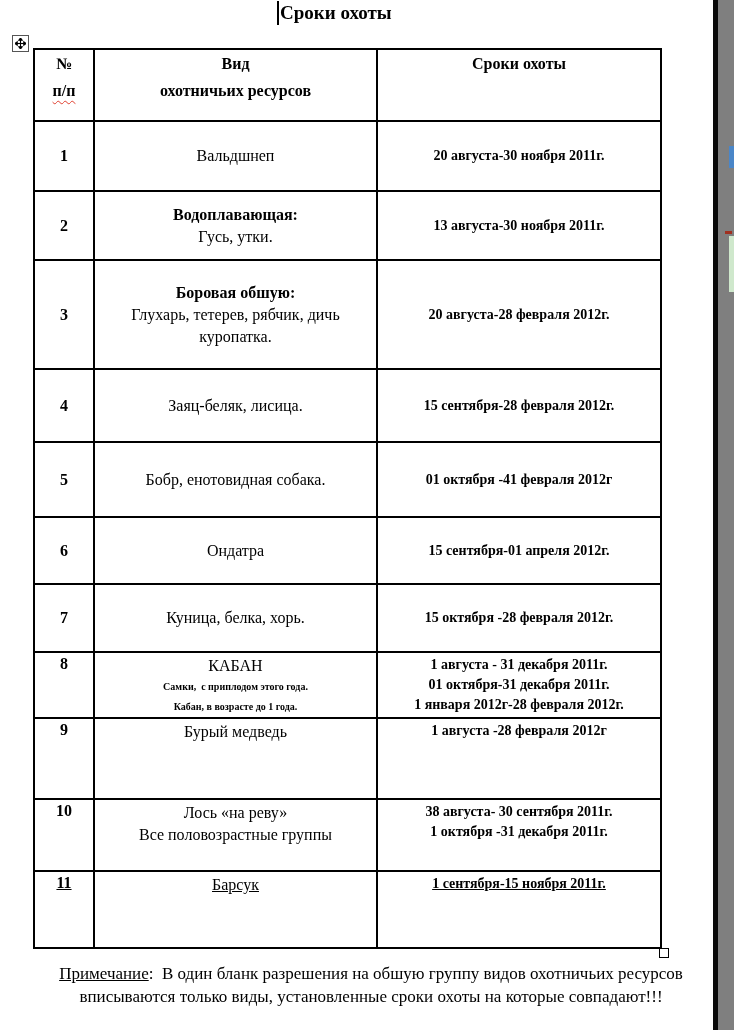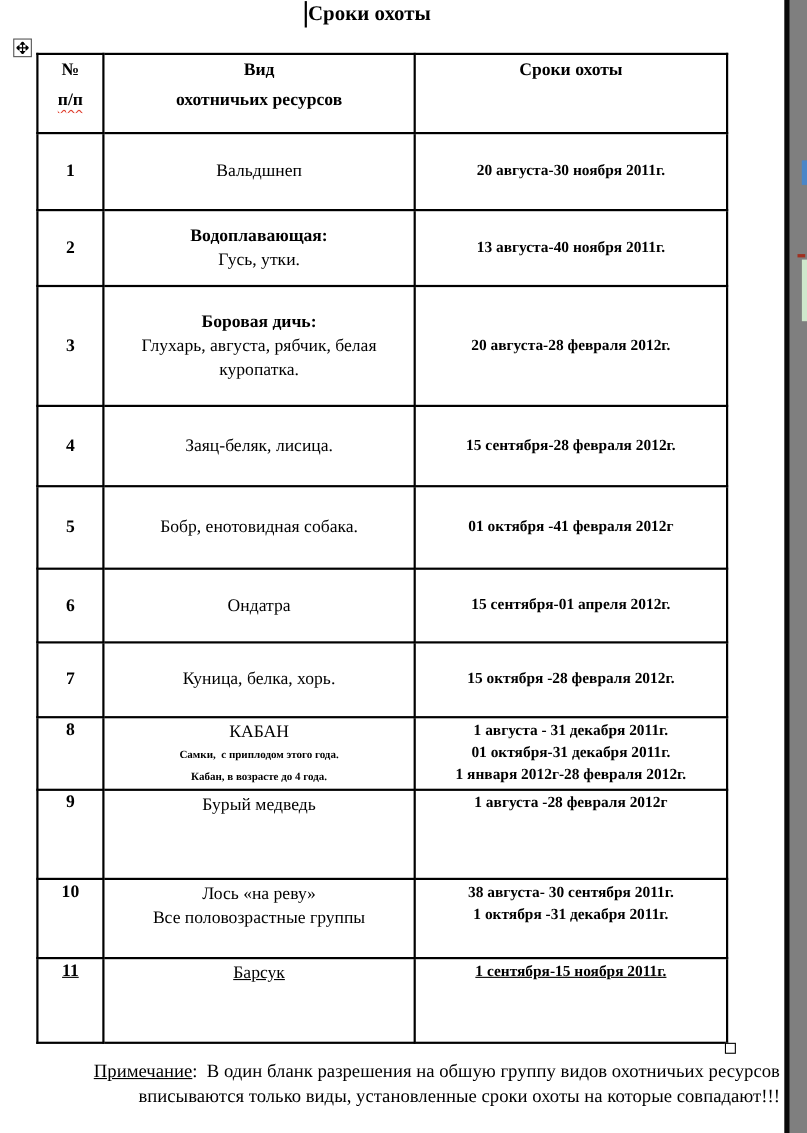--- a/index.html
+++ b/index.html
@@ -32,21 +32,21 @@
   tr.va-m td{vertical-align:middle;}
   tr.va-t td{vertical-align:top;padding-top:2px;}
   .cell-num{font-size:16px;font-weight:bold;}
   .cell-species{font-size:16px;line-height:22px;}
   .cell-species div{white-space:pre-wrap;}
   .cell-species .b{font-weight:bold;}
   .cell-species .s{font-size:10px;line-height:20px;}
   .cell-dates{font-size:14px;font-weight:bold;line-height:20px;margin-left:28px;}
   .cell-dates div{white-space:pre-wrap;}
   
-  .note{position:absolute;left:33px;top:962px;width:676px;margin:0;font-size:17px;line-height:23px;text-align:right;}
+  .note{position:absolute;left:33px;top:962px;width:676px;margin:0;font-size:17px;line-height:23px;text-align:center;}
   .note-label{text-decoration:underline;}
   .note-text{white-space:pre-wrap;}
 </style>
 </head>
 <body>
 
 <div class="title-wrap">
   <span class="caret"></span>
   <h1 class="doc-title">Сроки охоты</h1>
 </div>
@@ -95,28 +95,28 @@
           <div>20 августа-30 ноября 2011г.</div>
         </td>
       </tr>
       <tr class="va-m" style="height: 69px;">
         <td class="cell-num">2</td>
         <td class="cell-species">
           <div class="b ">Водоплавающая:</div>
           <div class="">Гусь, утки.</div>
         </td>
         <td class="cell-dates">
-          <div>13 августа-40 ноября 2011г.</div>
+          <div>13 августа-30 ноября 2011г.</div>
         </td>
       </tr>
       <tr class="va-m" style="height: 109px;">
         <td class="cell-num">3</td>
         <td class="cell-species">
-          <div class="b ">Боровая дичь:</div>
-          <div class="">Глухарь, августа, рябчик, белая куропатка.</div>
+          <div class="b ">Боровая обшую:</div>
+          <div class="">Глухарь, тетерев, рябчик, дичь куропатка.</div>
         </td>
         <td class="cell-dates">
           <div>20 августа-28 февраля 2012г.</div>
         </td>
       </tr>
       <tr class="va-m" style="height: 73px;">
         <td class="cell-num">4</td>
         <td class="cell-species">
           <div class="">Заяц-беляк, лисица.</div>
         </td>
@@ -149,21 +149,21 @@
         </td>
         <td class="cell-dates">
           <div>15 октября -28 февраля 2012г.</div>
         </td>
       </tr>
       <tr class="va-t" style="height: 66px;">
         <td class="cell-num">8</td>
         <td class="cell-species">
           <div class="">КАБАН</div>
           <div class="b s">Самки,  с приплодом этого года.</div>
-          <div class="b s">Кабан, в возрасте до 4 года.</div>
+          <div class="b s">Кабан, в возрасте до 1 года.</div>
         </td>
         <td class="cell-dates">
           <div>1 августа - 31 декабря 2011г.</div>
           <div>01 октября-31 декабря 2011г.</div>
           <div>1 января 2012г-28 февраля 2012г.</div>
         </td>
       </tr>
       <tr class="va-t" style="height: 81px;">
         <td class="cell-num">9</td>
         <td class="cell-species">

